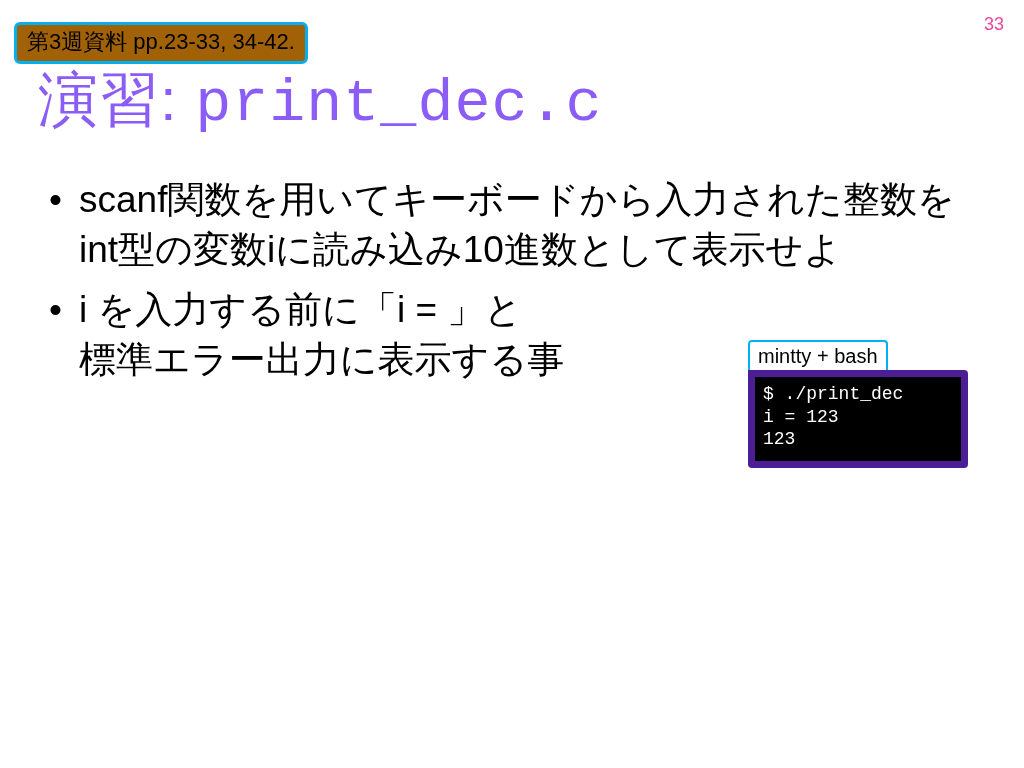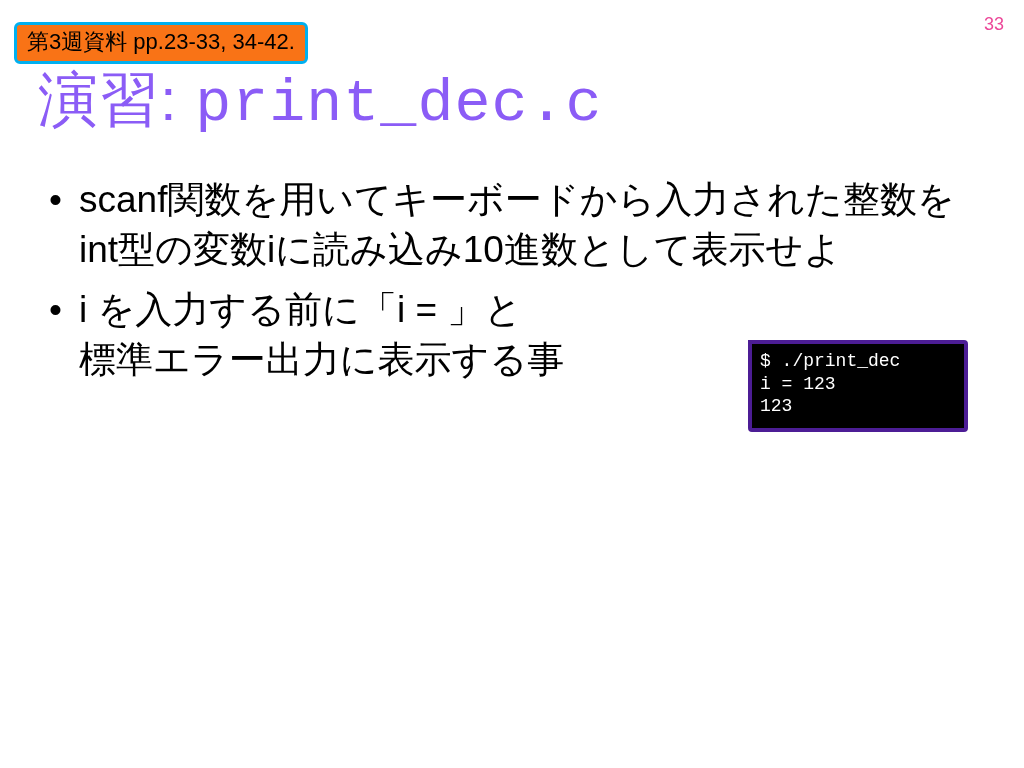--- a/index.html
+++ b/index.html
@@ -16,21 +16,21 @@
     right: 20px;
     color: #ec4899;
     font-size: 18px;
   }
   .ref-box {
     position: absolute;
     top: 22px;
     left: 14px;
     border: 3px solid #00b0f0;
     border-radius: 6px;
-    background: #f97316;
+    background: #a16207;
     padding: 2px 10px 4px 10px;
     font-size: 22px;
     color: #000;
     font-family: "Meiryo", sans-serif;
   }
   .title {
     position: absolute;
     top: 60px;
     left: 38px;
     font-size: 60px;
@@ -76,21 +76,21 @@
     border: 2px solid #00b0f0;
     border-bottom: none;
     background: #ffffff;
     color: #000;
     font-size: 20px;
     padding: 3px 8px 2px 8px;
     border-top-left-radius: 4px;
     border-top-right-radius: 4px;
   }
   .term-body {
-    border: 4px solid #4c1d95;
+    border: 7px solid #4c1d95;
     background: #000000;
     color: #ffffff;
     font-family: "Consolas","Courier New",monospace;
     font-size: 18px;
     padding: 6px 8px 10px 8px;
     line-height: 1.25;
     white-space: pre;
     border-radius: 0 4px 4px 4px;
   }
 </style>
@@ -105,16 +105,17 @@
   <span>演習: </span><span class="mono">print_dec.c</span>
 </h1>
 
 <ul class="bullets">
   <li>scanf関数を用いてキーボードから入力された整数をint型の変数iに読み込み10進数として表示せよ</li>
   <li class="li2" style="white-space: pre-line;">i を入力する前に「i = 」と
 標準エラー出力に表示する事</li>
 </ul>
 
 <div class="terminal-wrap">
+  <div class="term-label">mintty + bash</div>
   <div class="term-body" style="white-space: pre;">$ ./print_dec
 i = 123
 123</div>
 </div>
 
 </body></html>

